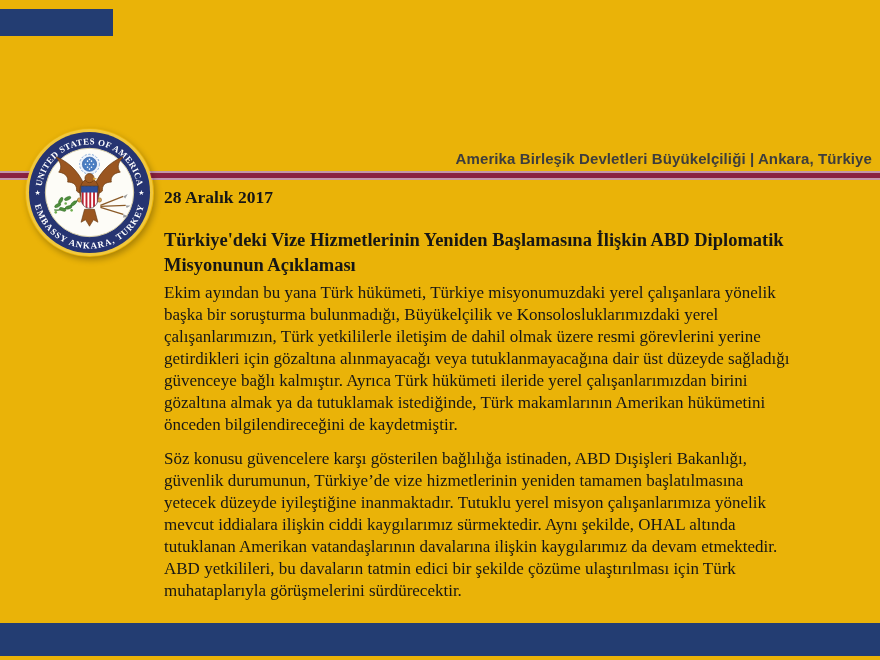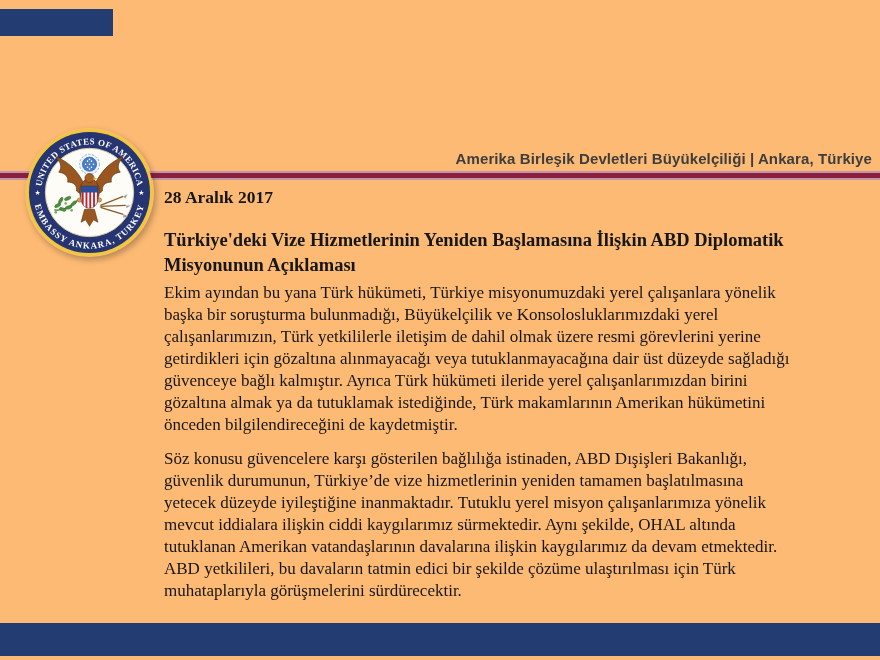--- a/index.html
+++ b/index.html
@@ -1,18 +1,18 @@
 <!DOCTYPE html>
 <html><head>
 <meta charset="utf-8">
 <style>
   html,body{margin:0;padding:0;}
   body{width:880px;height:660px;background:#ffffff;overflow:hidden;
        font-family:"Liberation Serif", serif;}
-  .page{position:relative;width:880px;height:660px;background:#fdba74;}
+  .page{position:relative;width:880px;height:660px;background:#eab308;}
 
   .top-bar{position:absolute;left:0;top:9px;width:113px;height:27px;background:#233d72;}
   .bottom-bar{position:absolute;left:0;top:623px;width:880px;height:33px;background:#233d72;}
 
   .banner{position:absolute;left:0;right:8px;top:150px;text-align:right;
           font-family:"Liberation Sans", sans-serif;font-weight:bold;
           font-size:15px;color:#3d3d3d;letter-spacing:0.1px;}
 
   .rule{position:absolute;left:0;top:171px;width:880px;height:5px;background:#8a2040;
         border-top:2px solid #c495a8;border-bottom:2px solid #c495a8;z-index:1;}

